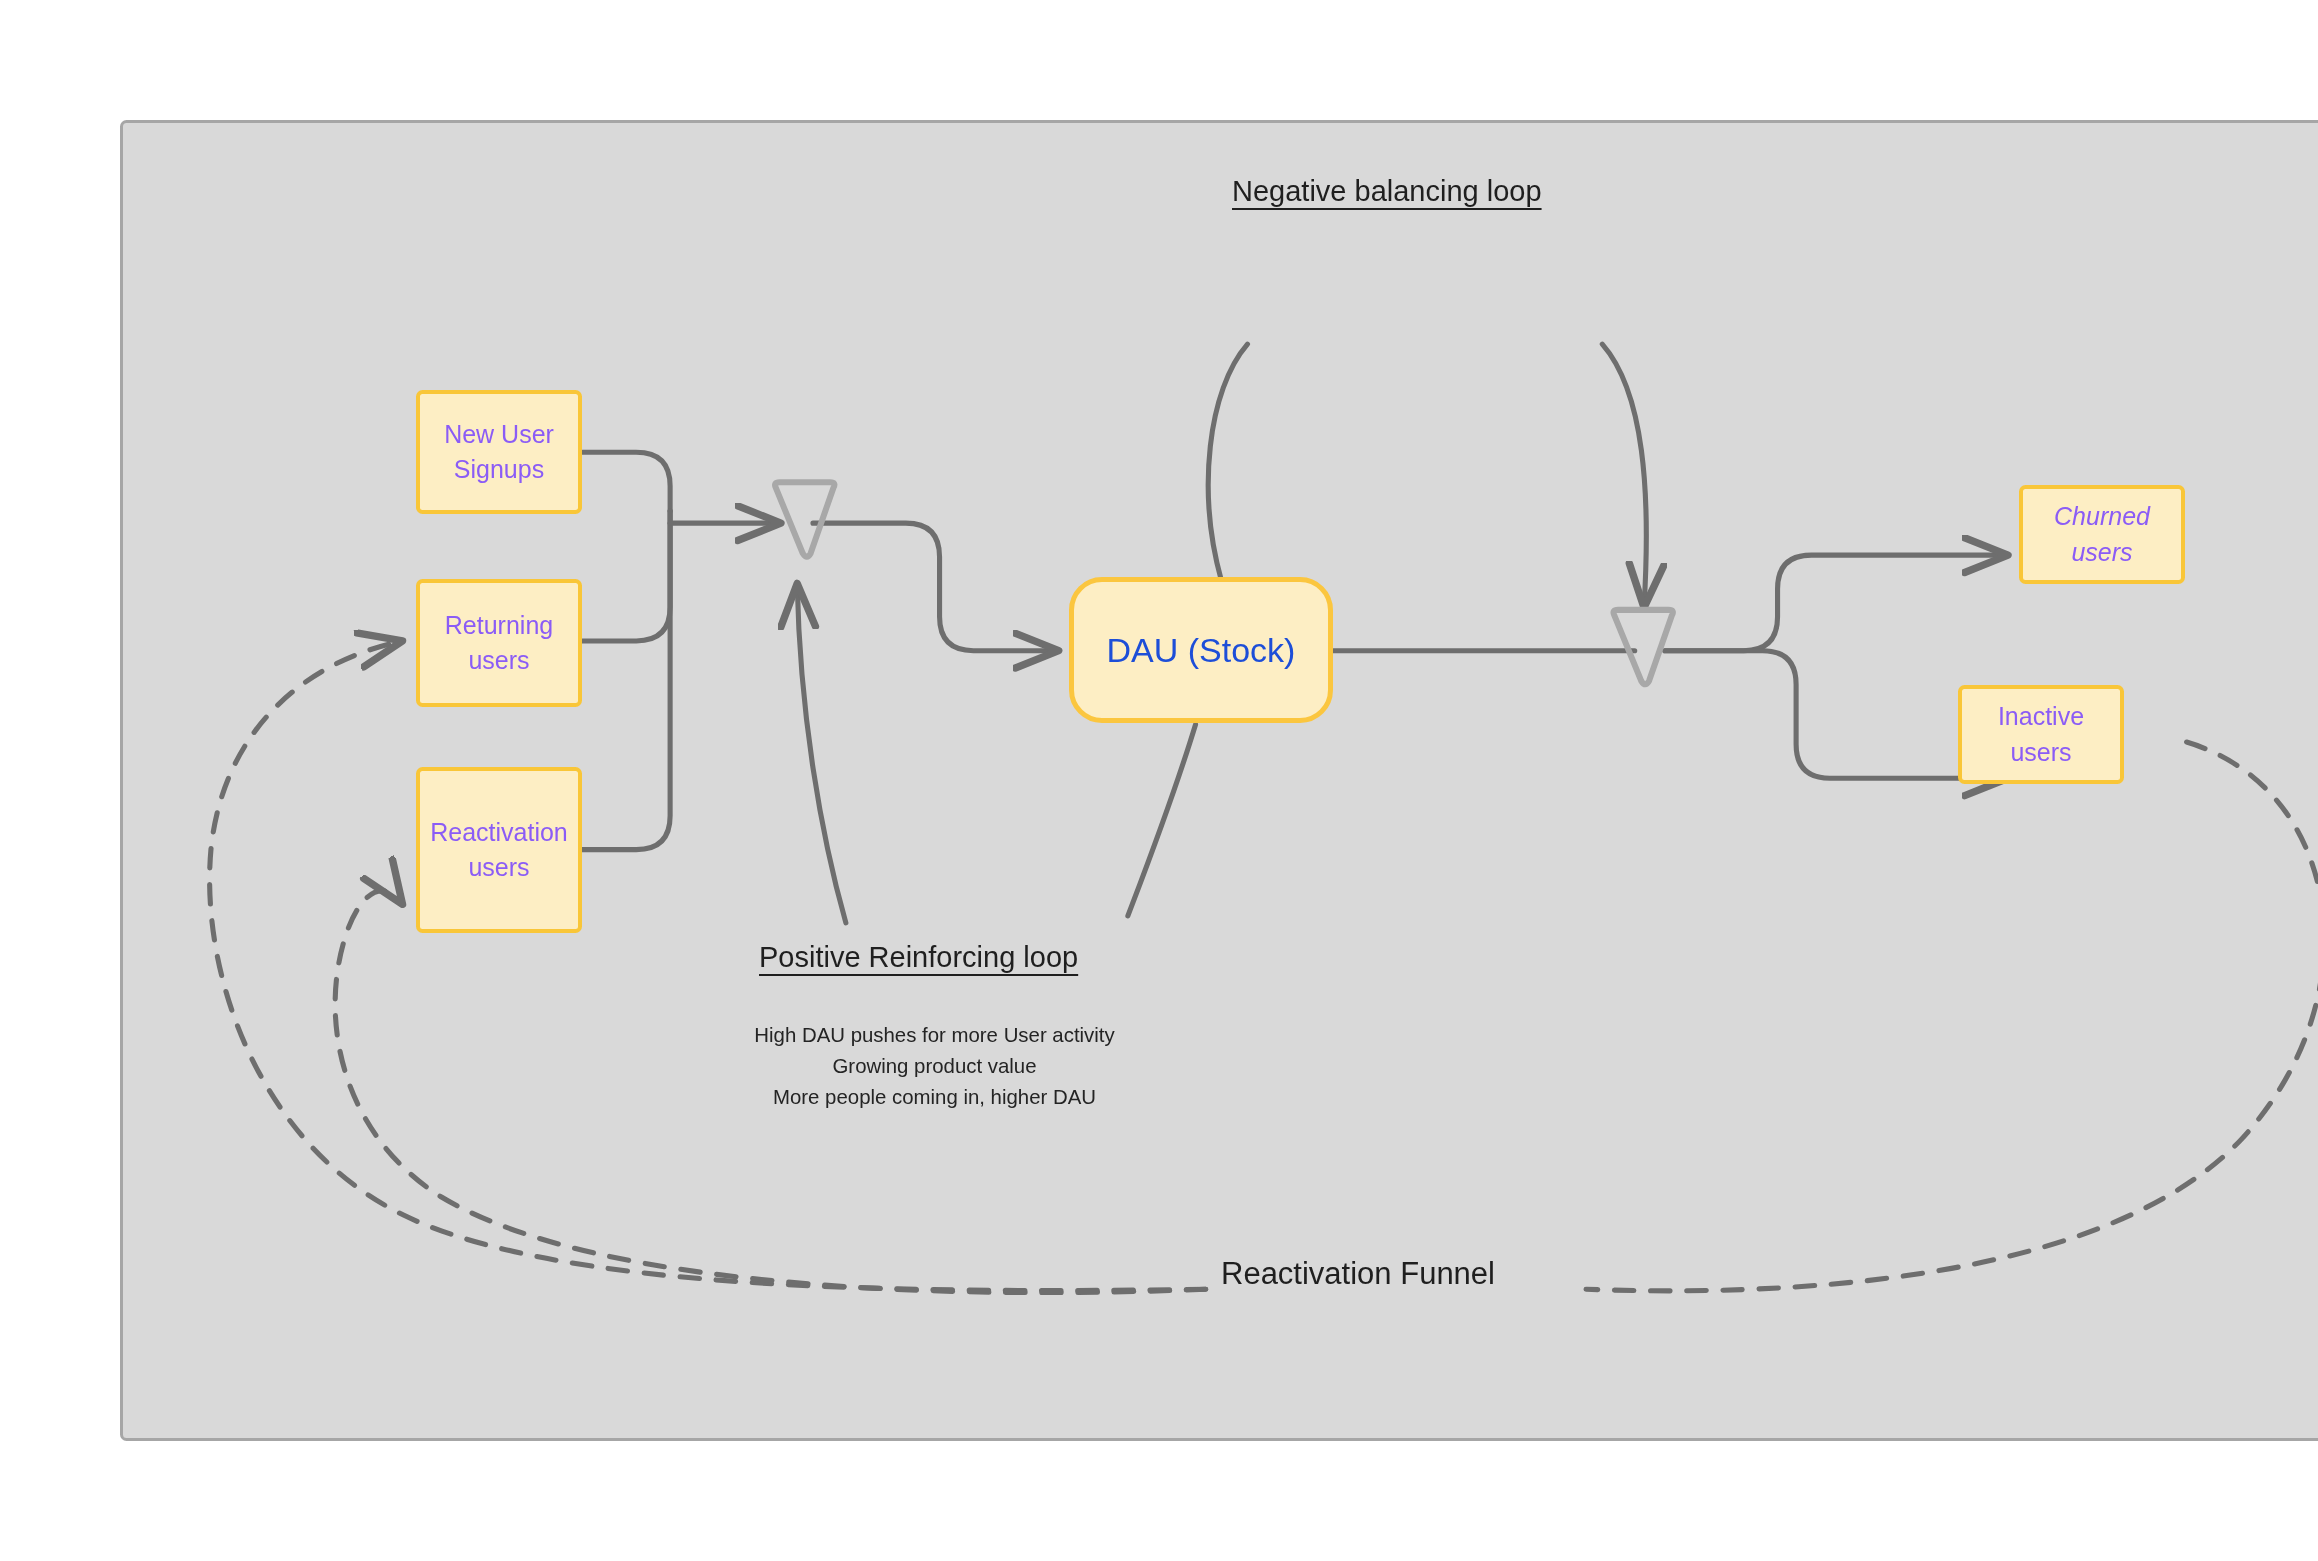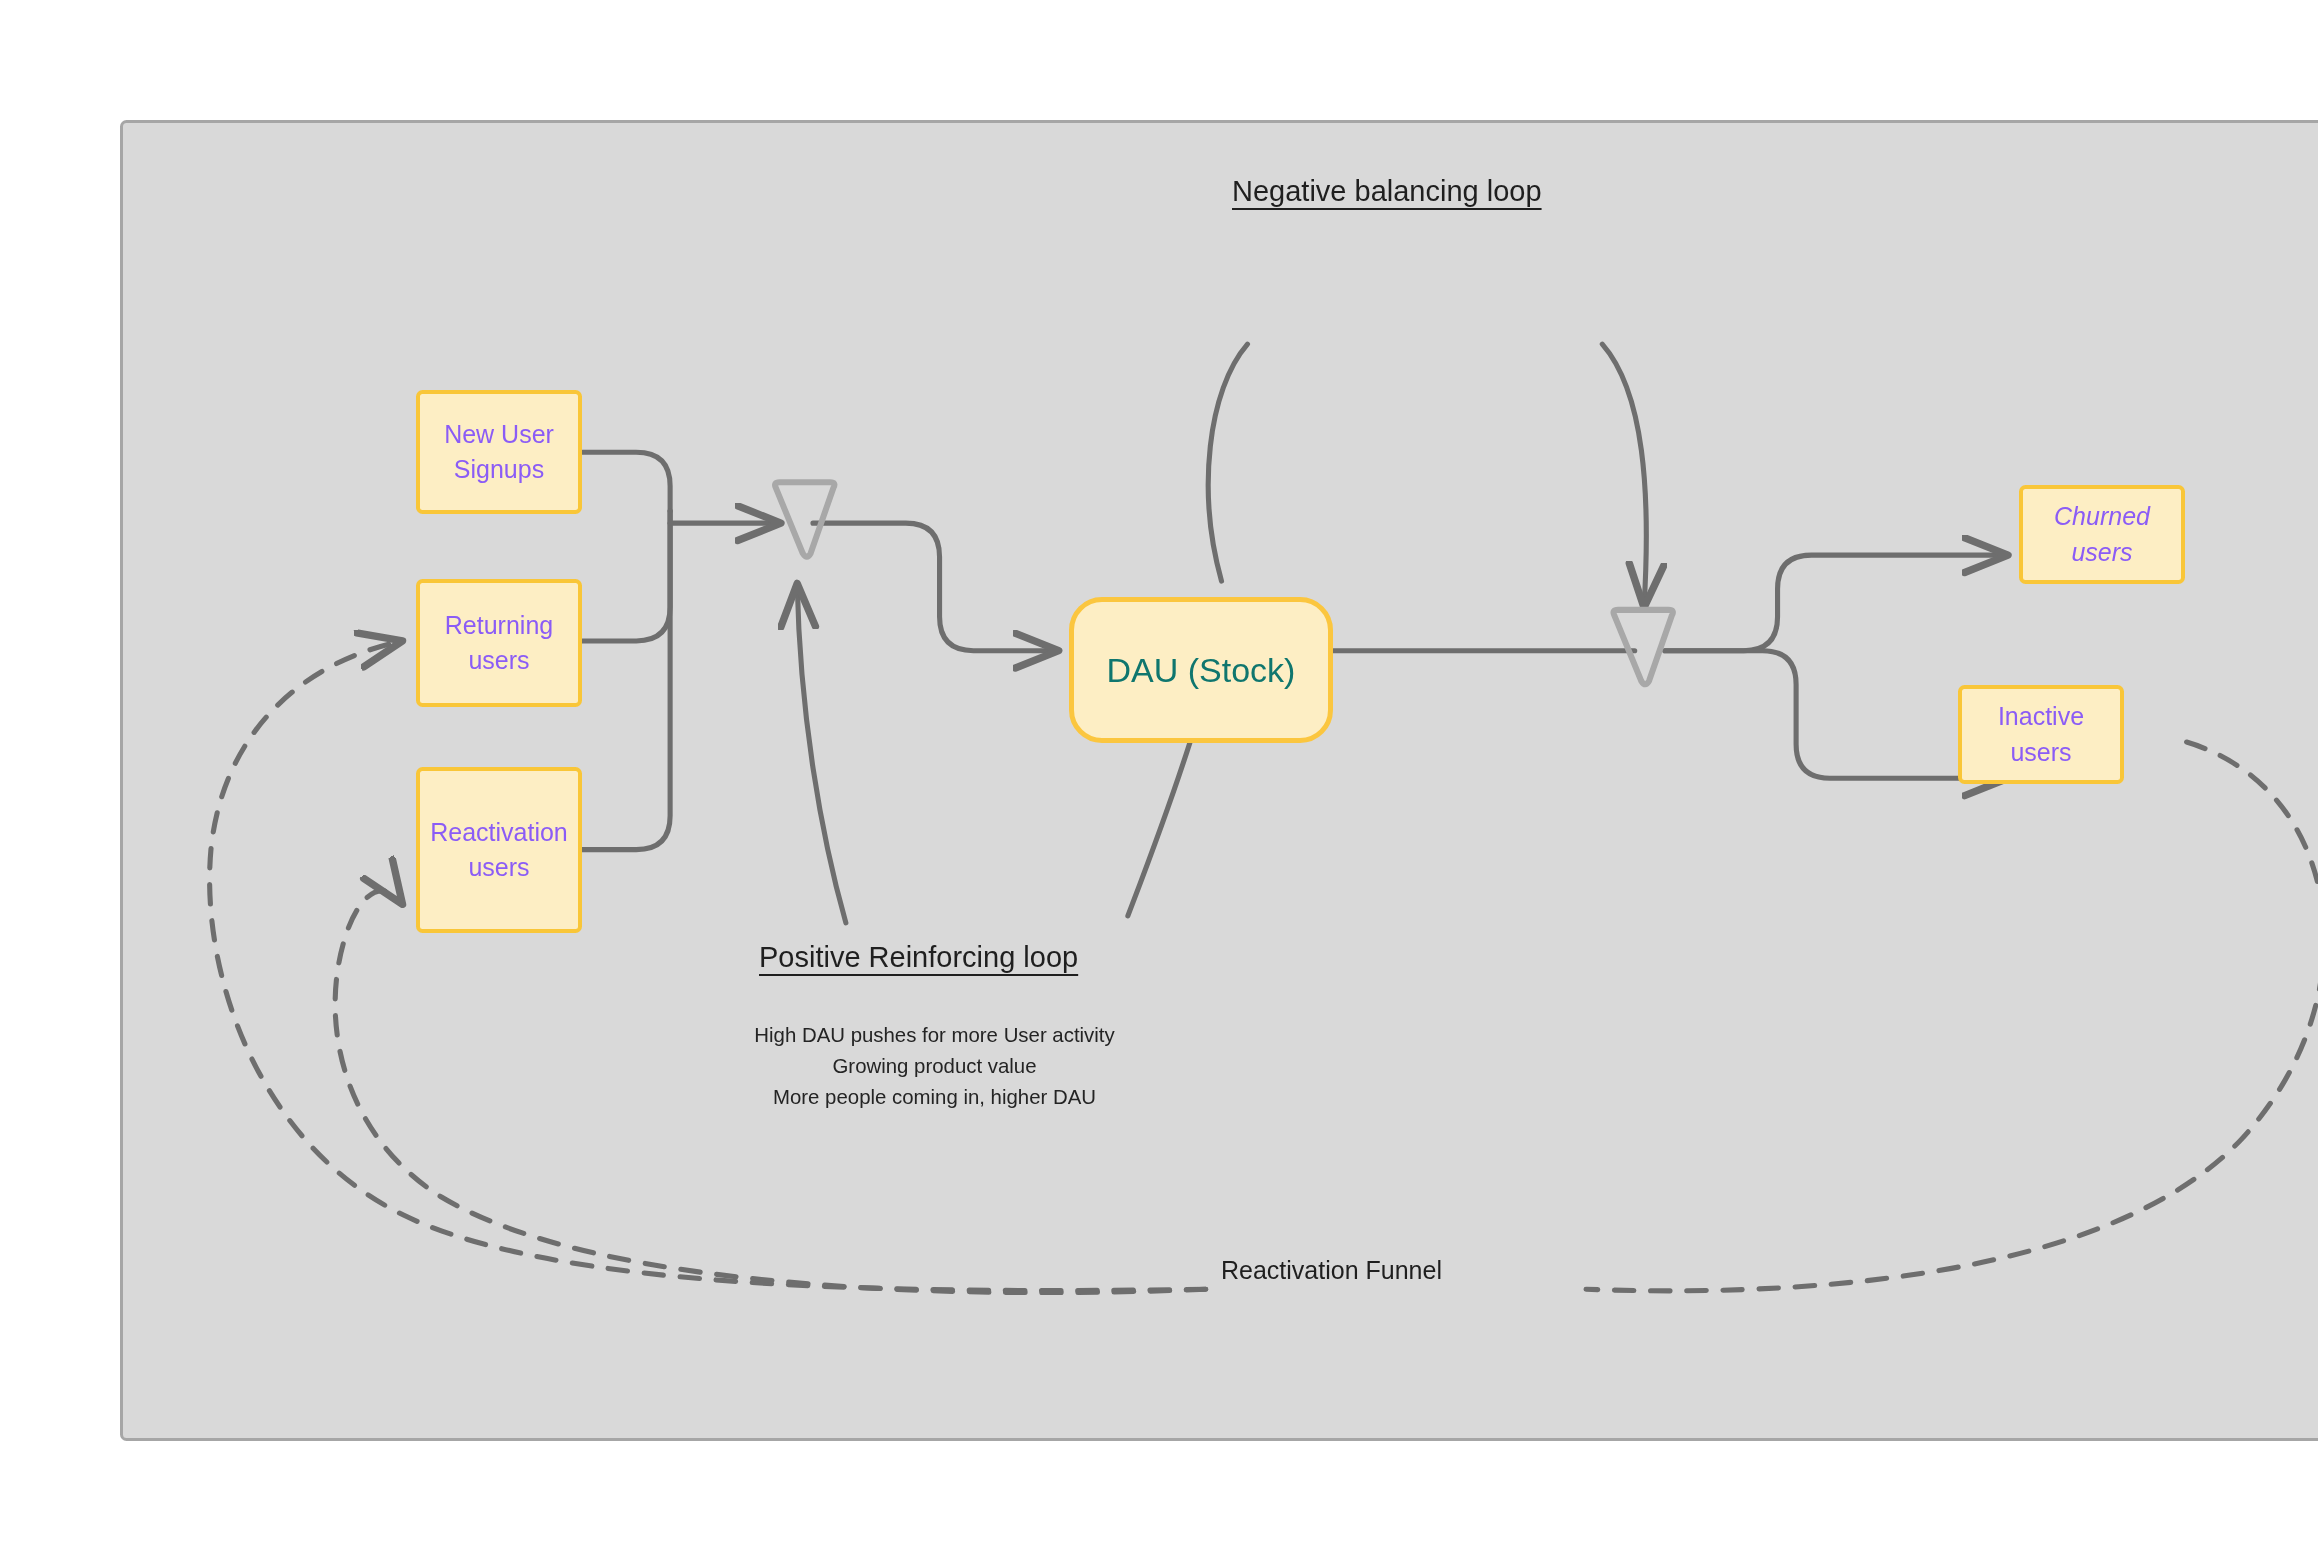--- a/index.html
+++ b/index.html
@@ -66,24 +66,23 @@
   #node-dau-stock {
     position: absolute;
     left: 1069px; top: 577px; width: 264px; height: 146px;
     background: #fdeec4;
     border: 5.1px solid #fbc63f;
     border-radius: 33px;
     box-sizing: border-box;
     display: flex;
     align-items: center;
     justify-content: center;
-    color: #0f766e;
+    color: #1d4ed8;
     font-size: 34px;
     font-family: "Liberation Sans", sans-serif;
-    margin-top: 20px;
   }
 
   .loop-title {
     position: absolute;
     color: #1f1f1f;
     font-family: "Liberation Sans", sans-serif;
     font-size: 29px;
     font-weight: 400;
     text-decoration: underline;
     text-underline-offset: 6.5px;
@@ -102,21 +101,21 @@
   #neg-loop-body  { left: 1210px; top: 259px; text-align: left; }
   #pos-loop-title { left: 759px; top: 941px; }
   #pos-loop-body  { left: 742px; top: 1020px; text-align: center; width: 385px; }
 
   #reactivation-funnel-label {
     position: absolute;
     left: 1221px;
     top: 1256px;
     color: #1f1f1f;
     font-family: "Liberation Sans", sans-serif;
-    font-size: 25px;
+    font-size: 31px;
     white-space: nowrap;
   }
 </style>
 </head>
 <body>
 
 <div id="canvas">
 
   <div id="frame"></div>
 

